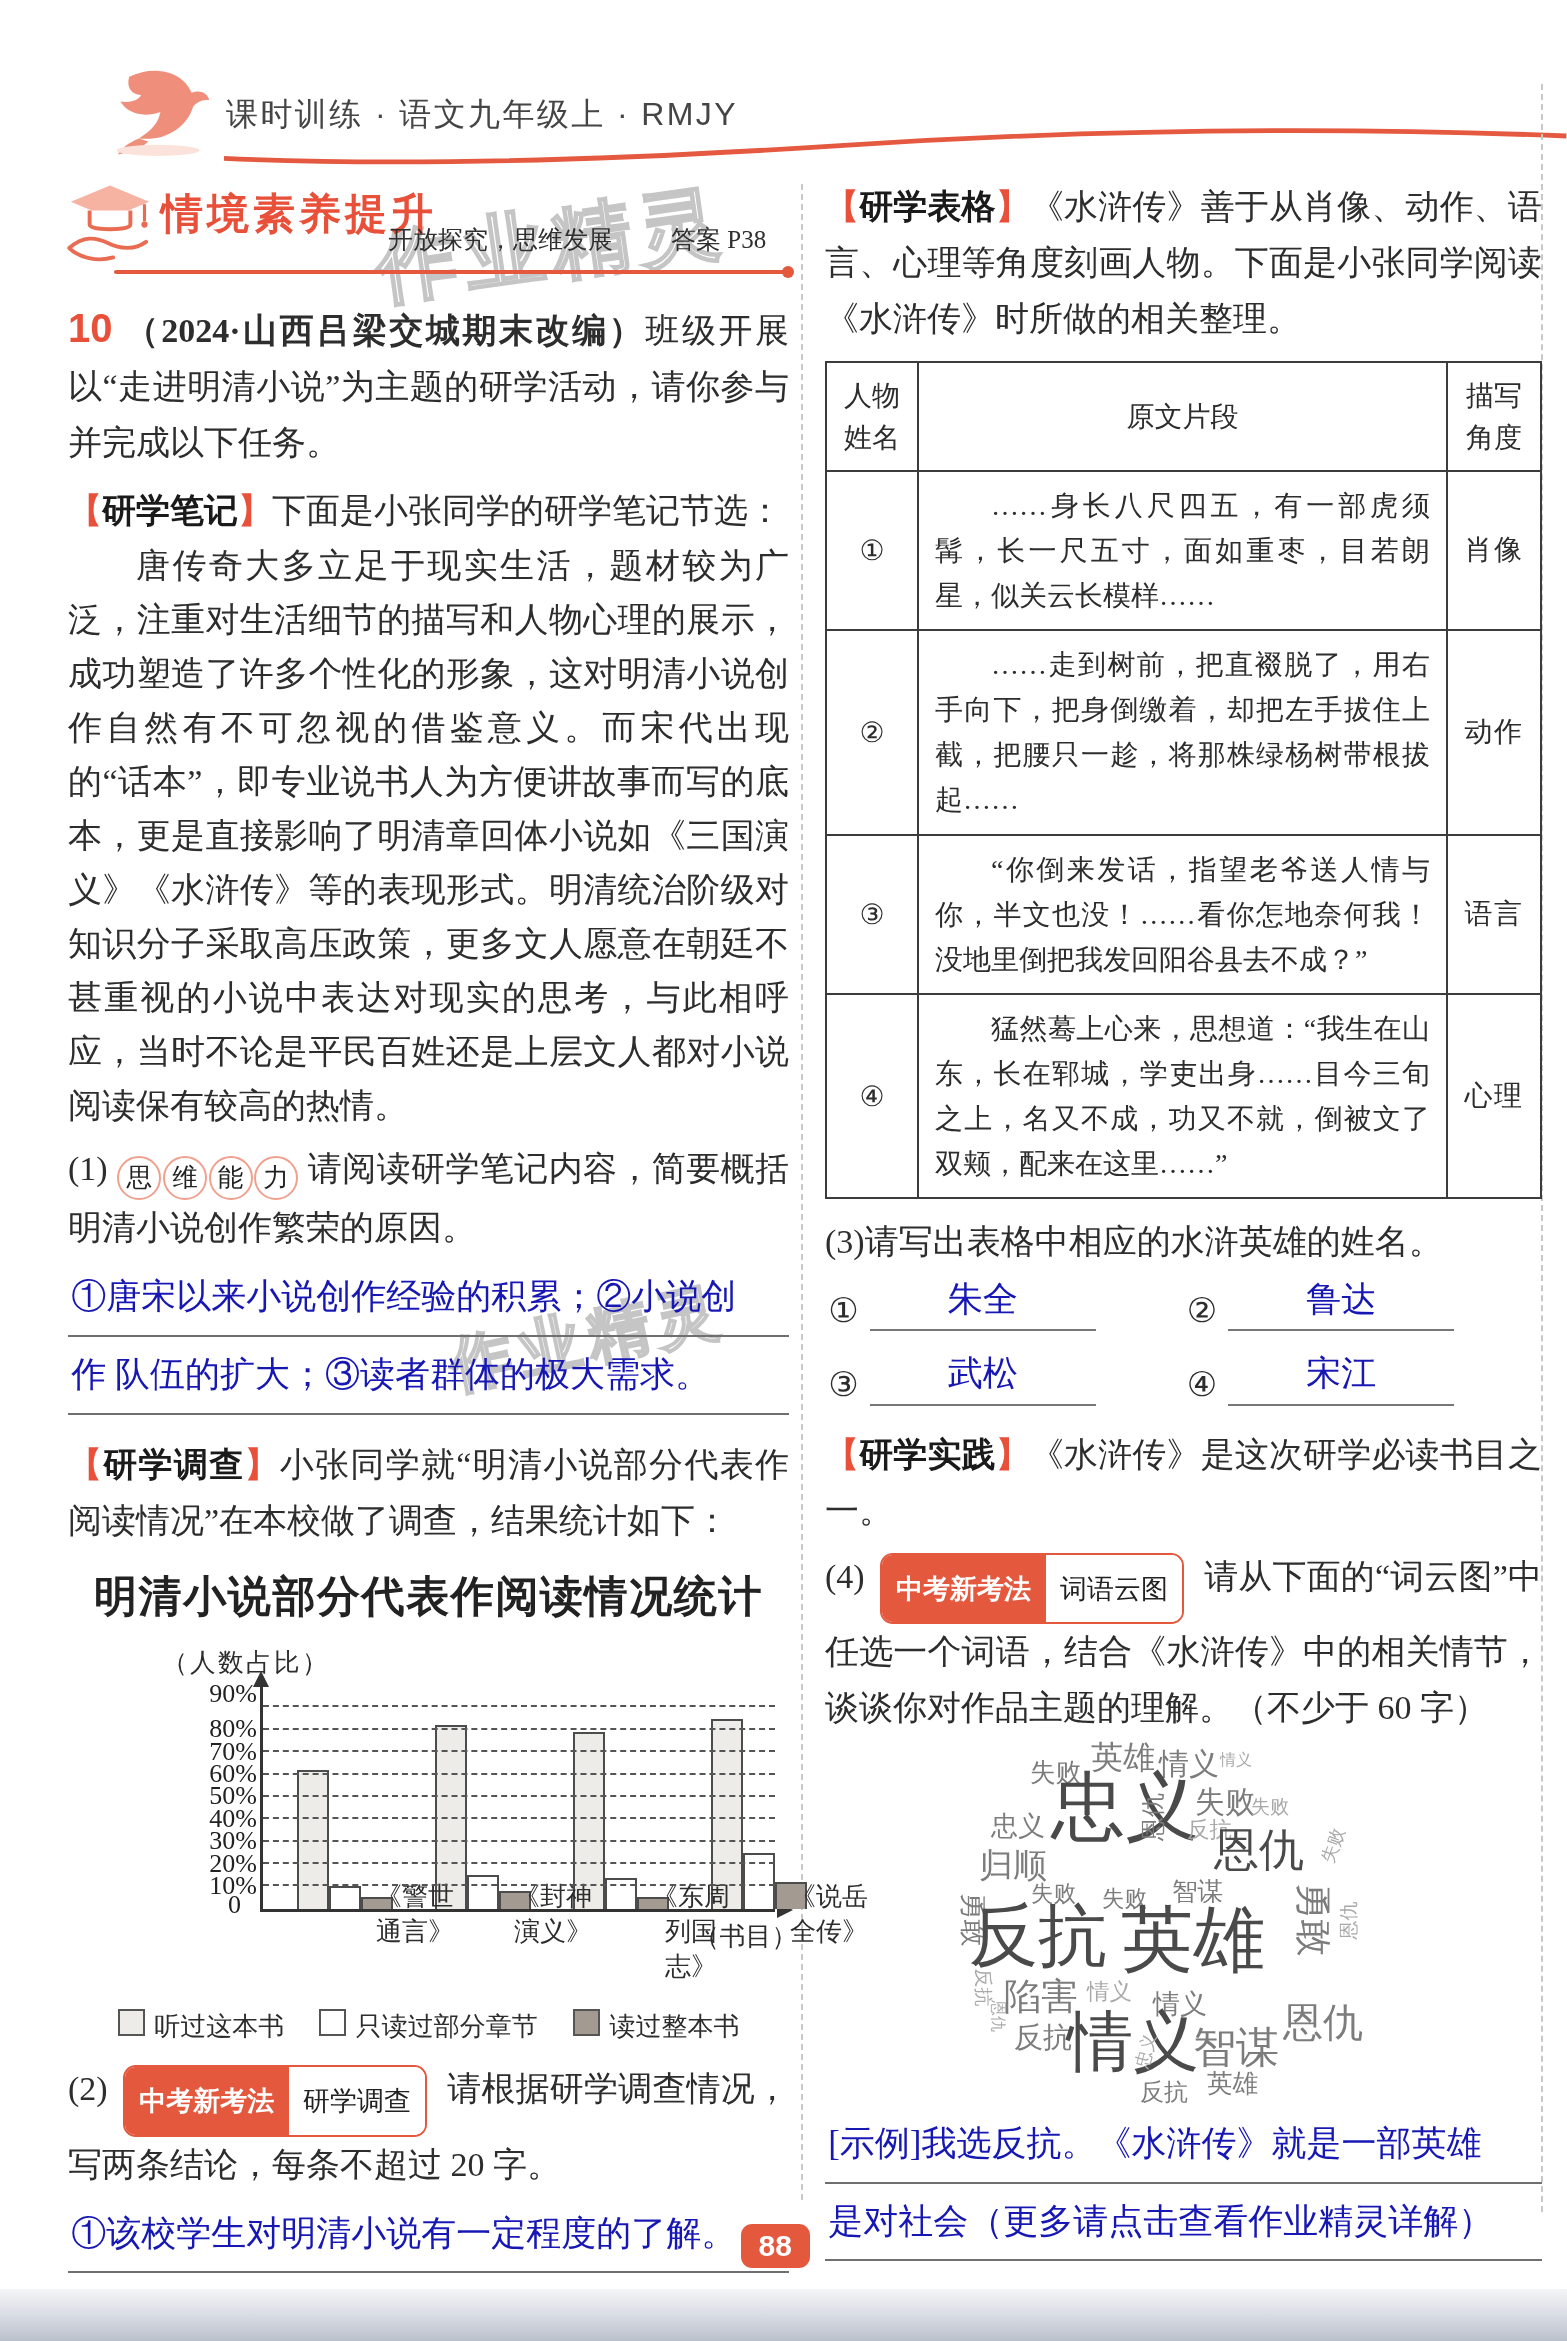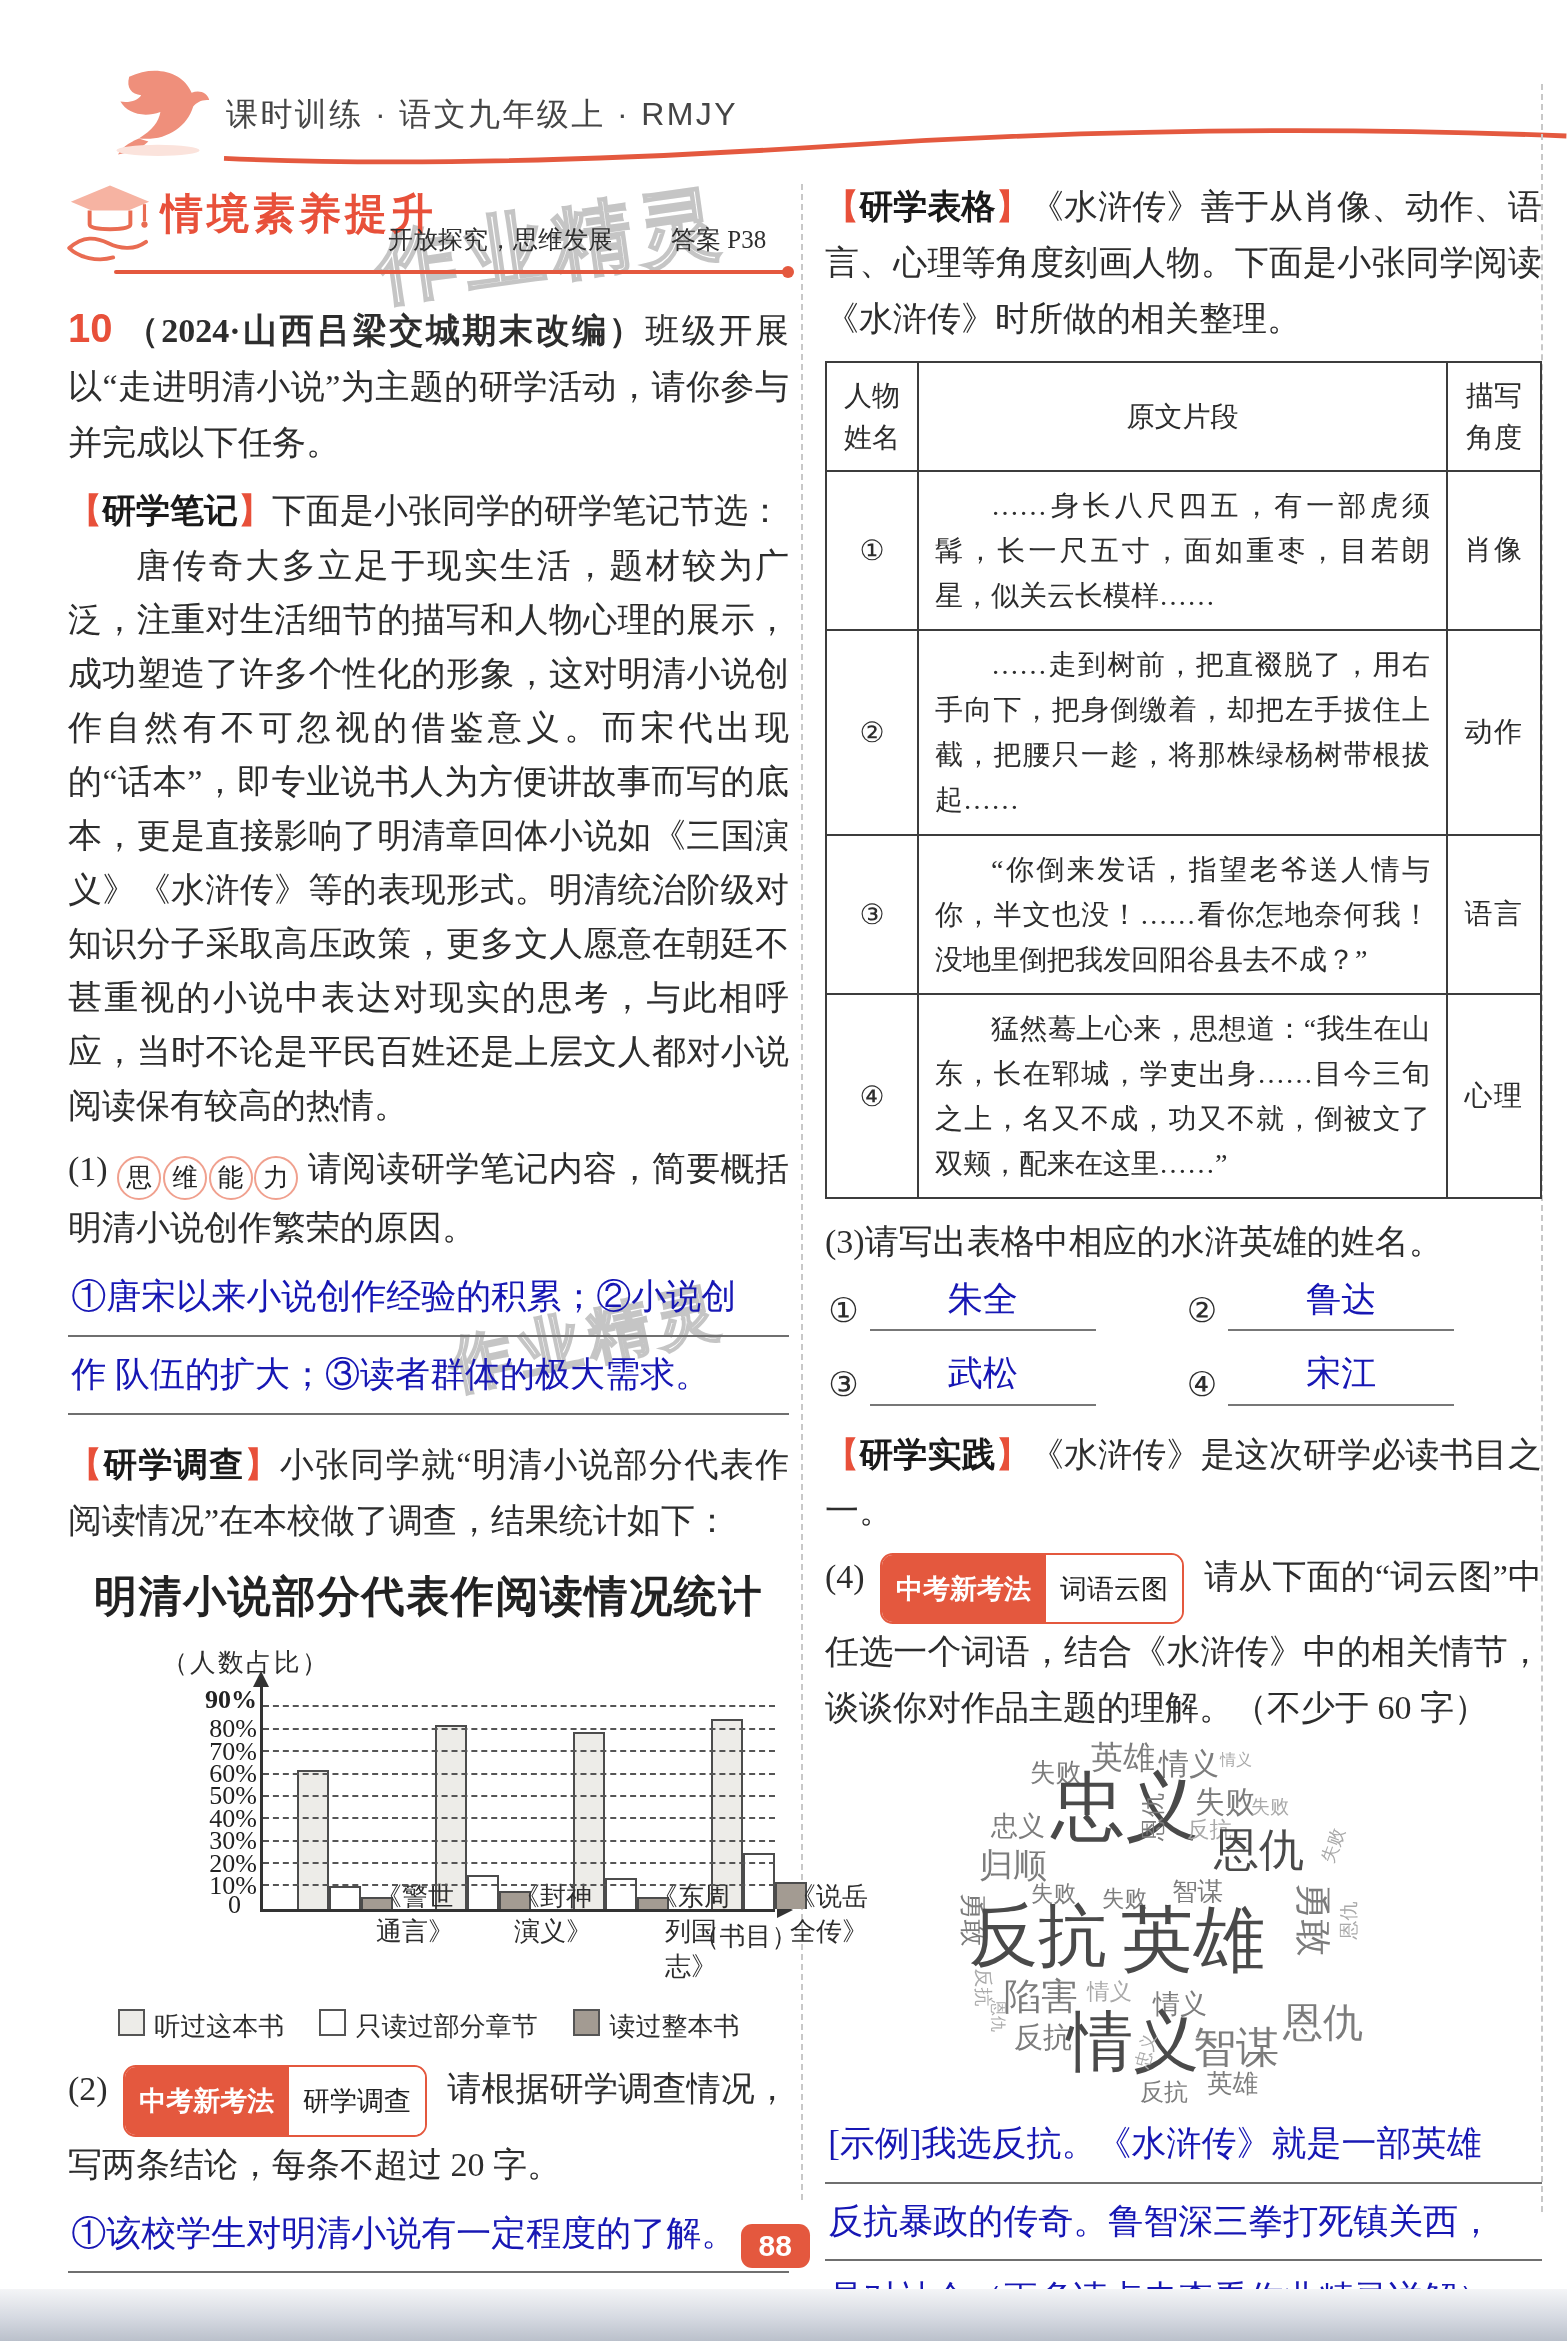--- a/index.html
+++ b/index.html
@@ -203,21 +203,21 @@
         <div class="chart-xlabel">（书目）</div>
       <div class="gridline" style="bottom: 22.4px;"></div>
           <div class="gridline" style="bottom: 45px;"></div>
           <div class="gridline" style="bottom: 67px;"></div>
           <div class="gridline" style="bottom: 90px;"></div>
           <div class="gridline" style="bottom: 112px;"></div>
           <div class="gridline" style="bottom: 134px;"></div>
           <div class="gridline" style="bottom: 157px;"></div>
           <div class="gridline" style="bottom: 179px;"></div>
           <div class="gridline" style="bottom: 202px;"></div>
-          <div class="ytick" style="bottom: 194px; font-weight: bold;">90%</div>
+          <div class="ytick" style="bottom: 200px;">90%</div>
           <div class="ytick" style="bottom: 165px;">80%</div>
           <div class="ytick" style="bottom: 142px;">70%</div>
           <div class="ytick" style="bottom: 120px;">60%</div>
           <div class="ytick" style="bottom: 98px; text-align: right;">50%</div>
           <div class="ytick" style="bottom: 75px;">40%</div>
           <div class="ytick" style="bottom: 53px;">30%</div>
           <div class="ytick" style="bottom: 30px;">20%</div>
           <div class="ytick" style="bottom: 8px;">10%</div>
         </div>
     </div>
@@ -360,21 +360,20 @@
       <span class="cword c0" style="left: 130px; top: 267px; font-size: 66px;">情义</span>
       <span class="cword c2" style="left: 192px; top: 301px; font-size: 17.6px; transform: rotate(-75deg);">忠义</span>
       <span class="cword c1" style="left: 256px; top: 285px; font-size: 43px;">智谋</span>
       <span class="cword c1" style="left: 346px; top: 261px; font-size: 40px;">恩仇</span>
       <span class="cword c1" style="left: 270px; top: 330px; font-size: 25.6px;">英雄</span>
       <span class="cword c1" style="left: 203px; top: 339px; font-size: 24px;">反抗</span>
     </div>
 
   <div class="answers" id="q4-answers">
       <div class="ans-line">[示例]我选反抗。《水浒传》就是一部英雄</div>
-      <div class="ans-line">反抗暴政的传奇。鲁智深三拳打死镇关西，</div>
       <div class="ans-line">是对社会（更多请点击查看作业精灵详解）</div>
     </div>
 
 </div>
 
 <div class="pagenum">88</div>
 <div class="scan-bottom"></div>
 
 
 </body></html>

